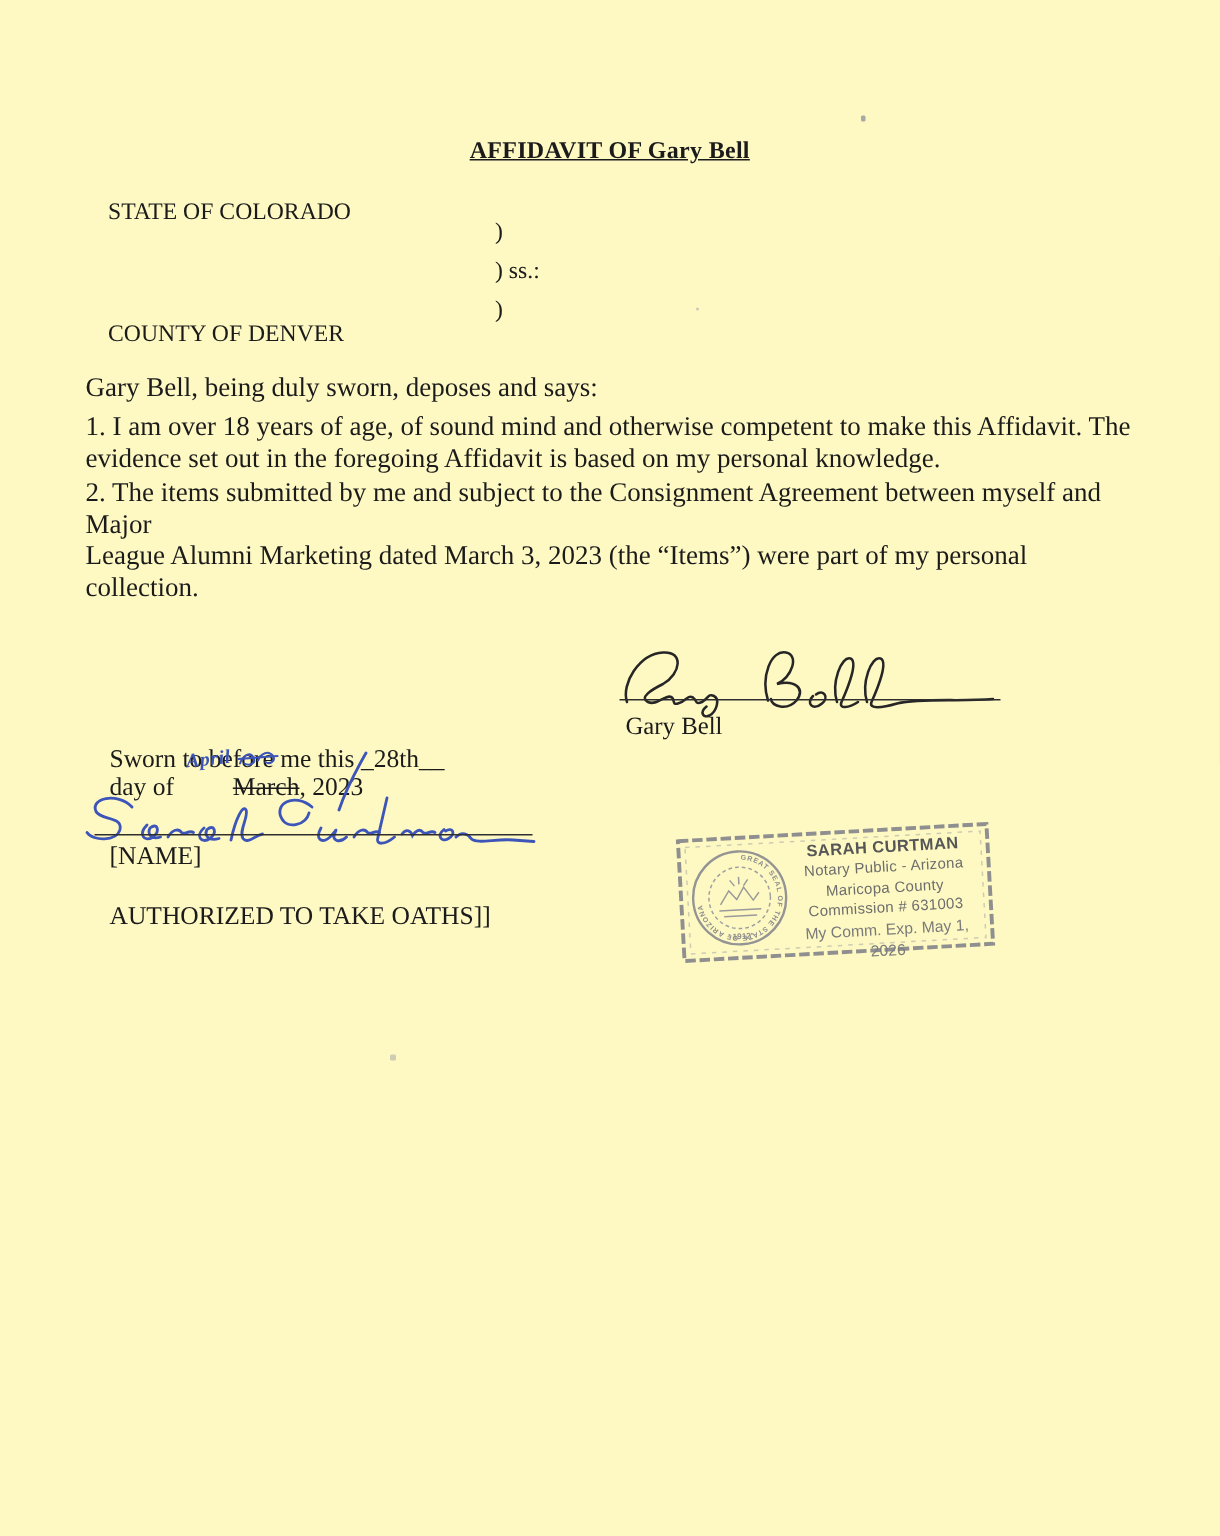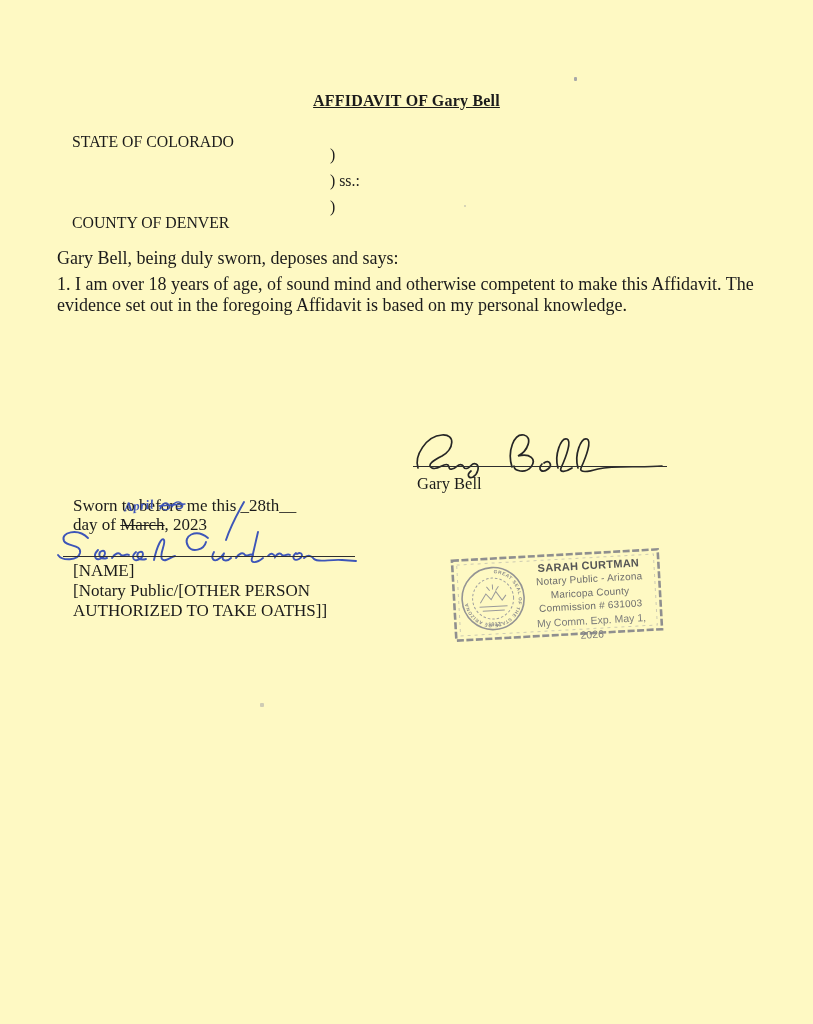--- a/index.html
+++ b/index.html
@@ -23,21 +23,21 @@
   .venue-text{font-size:15.8px;}
   .body-text{
     font-size:18px;
     line-height:21px;
     width:706px;
     white-space:pre-line;
   }
   .jurat-text{font-size:17px;line-height:20px;}
   .printed-name{font-size:16.5px;}
   .sig-line{background:#2e2e2e;height:1.4px;}
-  .struck{text-decoration:line-through;text-decoration-thickness:1.3px;}
+  .struck{text-decoration:line-through;text-decoration-thickness:1.3px;margin-left:35px;}
   .hand-blue{
     color:#3d55b8;
     font-style:italic;
     font-weight:bold;
     font-size:13px;
     transform:rotate(-6deg);
     letter-spacing:.5px;
   }
   .speck{background:#a8a8a8;border-radius:1px;}
   
@@ -69,20 +69,22 @@
 
   <div class="abs venue-text" style="left:72px;top:133px;">STATE OF COLORADO</div>
   <div class="abs venue-text" style="left:330px;top:146px;">)</div>
   <div class="abs venue-text" style="left:330px;top:172px;">) ss.:</div>
   <div class="abs venue-text" style="left:72px;top:186px;margin-top:28px;">COUNTY OF DENVER</div>
   <div class="abs venue-text" style="left:330px;top:198px;">)</div>
 
   <div class="abs body-text" style="left:57px;top:248px;">Gary Bell, being duly sworn, deposes and says:</div>
   <div class="abs body-text" style="left:57px;top:274px;">1. I am over 18 years of age, of sound mind and otherwise competent to make this Affidavit. The
 evidence set out in the foregoing Affidavit is based on my personal knowledge.</div>
+  <div class="abs body-text" style="left:57px;top:318px;">2. The items submitted by me and subject to the Consignment Agreement between myself and Major
+League Alumni Marketing dated March 3, 2023 (the “Items”) were part of my personal collection.</div>
 
   <svg class="abs" style="left:414px;top:426px;overflow:visible;" width="252" height="48" viewBox="0 -6 252 48">
     <g fill="none" stroke="#262626" stroke-width="1.7" stroke-linecap="round">
       <path d="M4 36 C 0 24 12 4 28 3 C 42 2 40 17 28 24 C 20 28 12 33 18 36 C 24 39 30 30 34 33 C 36 35 34 38 38 37 C 43 36 44 31 48 33 C 51 35 49 38 54 36 C 58 34 58 30 62 32 C 66 34 64 42 59 45 C 55 47 52 43 57 39"></path>
       <path d="M98 35 C 93 19 100 1 110 3 C 119 5 114 19 104 24 C 116 21 123 27 117 35 C 111 42 100 39 100 34"></path>
       <path d="M128 32 C 123 37 128 42 134 37 C 139 33 135 27 130 31"></path>
       <path d="M144 36 C 140 23 147 5 153 7 C 158 9 152 25 147 36 C 145 41 152 40 158 36"></path>
       <path d="M164 36 C 160 23 167 5 173 7 C 178 9 172 25 167 36 C 165 41 174 40 184 37 C 202 33 226 36 248 34"></path>
     </g>
   </svg>
@@ -114,21 +116,20 @@
       <path d="M200 4 L 194 30 C 192 36 199 35 205 30"></path>
       <path d="M168 12 C 172 0 178 -12 186 -26"></path>
       <path d="M210 28 C 213 24 216 26 217 29 C 219 26 222 24 224 27 C 226 29 229 25 232 27"></path>
       <path d="M238 25 C 233 29 236 34 241 31 C 246 28 244 23 239 26"></path>
       <path d="M246 30 C 250 26 254 28 256 31 C 260 35 272 31 284 32 L 298 33"></path>
     </g>
   </svg>
   <div class="abs sig-line" style="left:63px;top:556px;width:292px;"></div>
 
   <div class="abs jurat-text" style="left:73px;top:561px;">[NAME]</div>
-  <div class="abs jurat-text" style="left:73px;top:581px;">[Notary Public/[OTHER PERSON</div>
   <div class="abs jurat-text" style="left:73px;top:601px;">AUTHORIZED TO TAKE OATHS]]</div>
 
   <div class="abs stamp">
     <svg width="210" height="84" viewBox="0 0 210 84" style="position:absolute;left:0;top:0;">
       <rect x="2" y="2" width="206" height="80" fill="none" stroke="#8f8f8f" stroke-width="2.6" stroke-dasharray="7 2.5"></rect>
       <rect x="6.5" y="6.5" width="197" height="71" fill="none" stroke="#a6a6a6" stroke-width="1" stroke-dasharray="3 4" opacity="0.55"></rect>
     </svg>
     <svg width="70" height="72" viewBox="0 0 70 72" style="position:absolute;left:6px;top:6px;">
       <defs>
         <path id="sealArc" d="M 35 10.5 A 25.5 25.5 0 1 1 34.99 10.5" fill="none"></path>

